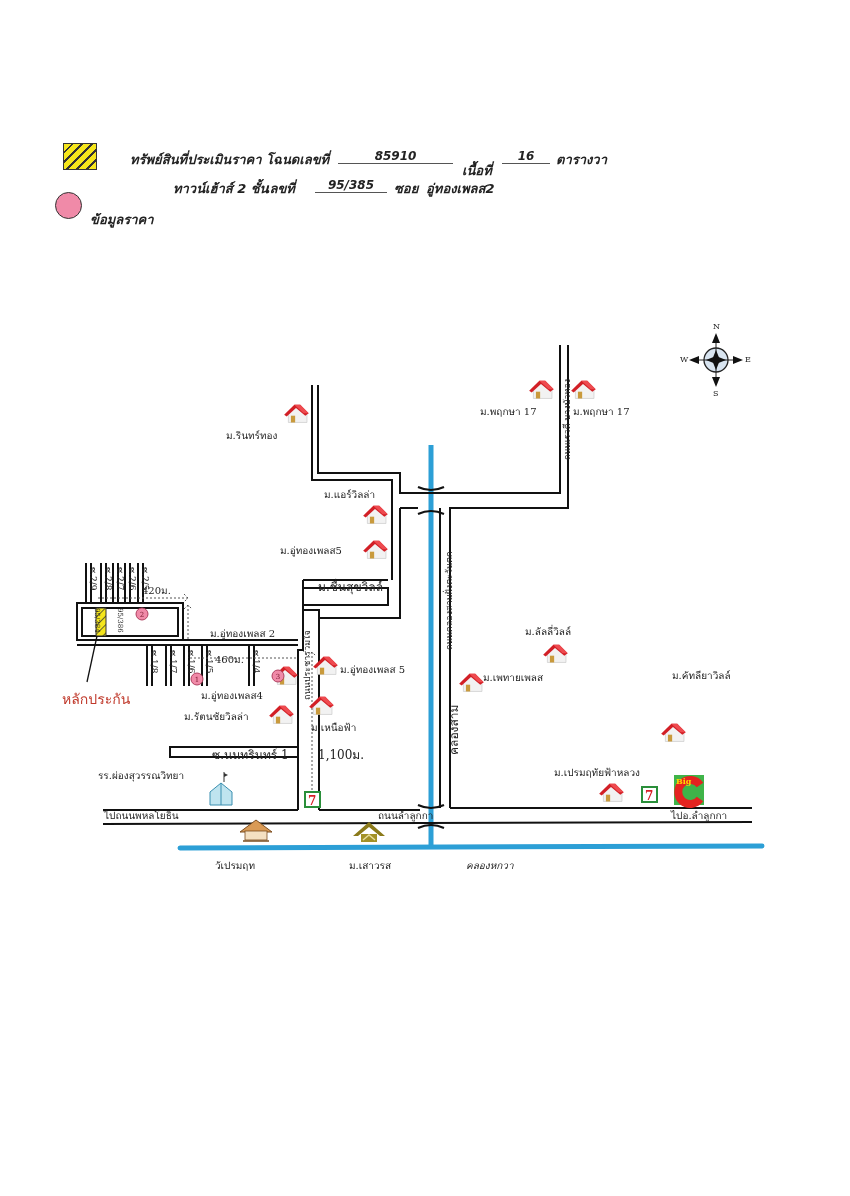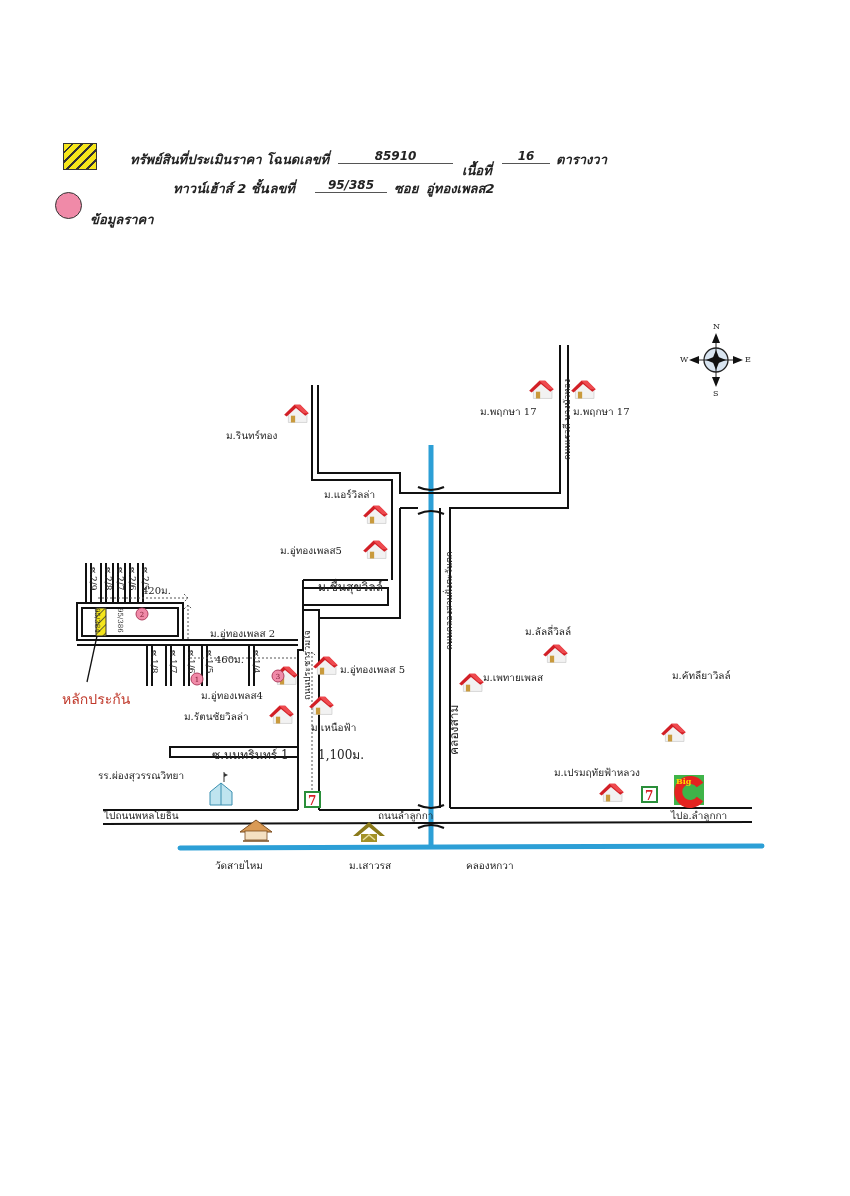--- a/index.html
+++ b/index.html
@@ -228,22 +228,22 @@
 <span class="abs lbl" style="left:480px;top:404px;">ม.พฤกษา 17</span>
 <span class="abs lbl" style="left:573px;top:404px;">ม.พฤกษา 17</span>
 <span class="abs lbl" style="left:525px;top:624px;">ม.ลัลลี่วิลล์</span>
 <span class="abs lbl" style="left:483px;top:670px;">ม.เพทายเพลส</span>
 <span class="abs lbl" style="left:632px;top:668px;margin-left:40px;">ม.คัทลียาวิลล์</span>
 <span class="abs lbl" style="left:554px;top:765px;">ม.เปรมฤทัยฟ้าหลวง</span>
 <span class="abs lbl" style="left:349px;top:858px;">ม.เสาวรส</span>
 
 <span class="abs lbl-red" style="left:62px;top:688px;">หลักประกัน</span>
 <span class="abs lbl" style="left:98px;top:768px;">รร.ผ่องสุวรรณวิทยา</span>
-<span class="abs lbl" style="left:215px;top:858px;">วัดสายไหม</span>
-<span class="abs lbl" style="left:466px;top:858px;">คลองหกวา</span>
+<span class="abs lbl" style="left:215px;top:858px;">วัเปรมฤท</span>
+<span class="abs lbl" style="left:466px;top:858px;font-style:italic;">คลองหกวา</span>
 <span class="abs vlabel" style="left:444px;top:755px;font-size:12px;transform:rotate(-90deg);">คลองสาม</span>
 
 <span class="abs lbl" style="left:378px;top:808px;">ถนนลำลูกกา</span>
 <span class="abs lbl" style="left:104px;top:808px;">ไปถนนพหลโยธิน</span>
 <span class="abs lbl" style="left:671px;top:808px;">ไปอ.ลำลูกกา</span>
 <span class="abs lbl-sm" style="left:212px;top:745px;">ซ.นนทรินทร์ 1</span>
 <span class="abs vlabel" style="left:300px;top:700px;transform:rotate(-90deg);">ถนนประชาร่วมใจ</span>
 <span class="abs vlabel" style="left:442px;top:650px;transform:rotate(-90deg);">ถนนคลองสามฝั่งตะวันตก</span>
 <span class="abs vlabel" style="left:560px;top:460px;transform:rotate(-90deg);">ถนนเรวดี-บางบัวทอง</span>
 

